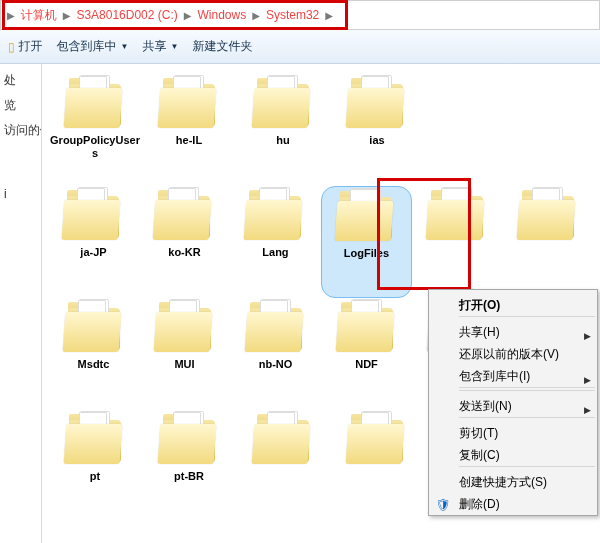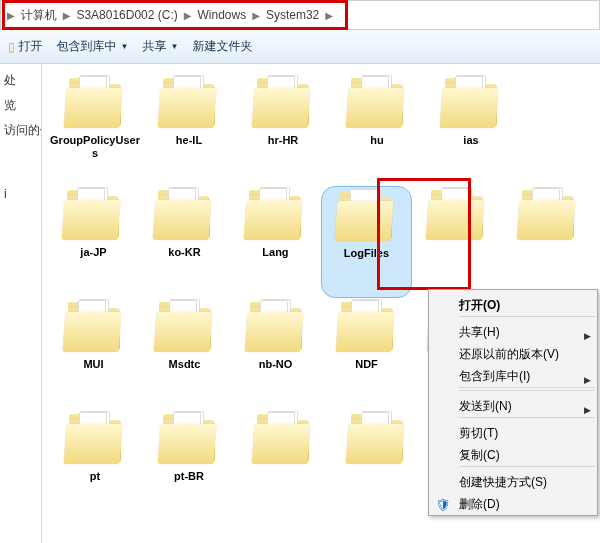--- a/index.html
+++ b/index.html
@@ -4,21 +4,21 @@
 <style>
   * { box-sizing: border-box; margin: 0; padding: 0; font-family: "Microsoft YaHei", "Segoe UI", Tahoma, sans-serif; }
   body { width: 600px; height: 543px; background: #f0f0f0; overflow: hidden; position: relative; }
 
   .address-bar-wrap { position: relative; }
   .address-bar {
     height: 30px; background: #fff; border: 1px solid #cfcfcf;
     display: flex; align-items: center; padding: 0 6px 0 2px; font-size: 12px;
   }
   .bc-sep { color: #7a7a7a; padding: 0 4px; font-size: 10px; }
-  .bc-item { color: #404040; padding: 0 2px; cursor: default; }
+  .bc-item { color: #ef4444; padding: 0 2px; cursor: default; }
   .hl-red { position: absolute; border: 3px solid #d40000; pointer-events: none; }
   .hl-red.addr { left: 2px; top: 0; width: 346px; height: 30px; }
 
   .toolbar {
     height: 34px; background: linear-gradient(#f7fbff,#e4eef9);
     border-bottom: 1px solid #c9d6e6; display: flex; align-items: center;
     padding: 0 8px; gap: 14px; font-size: 12px; color: #17324e;
   }
   .tb-btn { display: flex; align-items: center; gap: 4px; cursor: default; }
   .tb-caret { font-size: 8px; color: #17324e; }
@@ -142,29 +142,20 @@
             </div>
             <div class="label">he-IL</div>
           </div>
           <div class="item">
             <div class="fld">
               <div class="tab"></div>
               <div class="back"></div>
               <div class="paper"></div>
               <div class="front"></div>
             </div>
-            <div class="label">hr-HR</div>
-          </div>
-          <div class="item">
-            <div class="fld">
-              <div class="tab"></div>
-              <div class="back"></div>
-              <div class="paper"></div>
-              <div class="front"></div>
-            </div>
             <div class="label">hu</div>
           </div>
           <div class="item">
             <div class="fld">
               <div class="tab"></div>
               <div class="back"></div>
               <div class="paper"></div>
               <div class="front"></div>
             </div>
             <div class="label">ias</div>
@@ -227,30 +218,30 @@
           </div>
         </div>
         <div class="row">
           <div class="item">
             <div class="fld">
               <div class="tab"></div>
               <div class="back"></div>
               <div class="paper"></div>
               <div class="front"></div>
             </div>
+            <div class="label">Msdtc</div>
+          </div>
+          <div class="item">
+            <div class="fld">
+              <div class="tab"></div>
+              <div class="back"></div>
+              <div class="paper"></div>
+              <div class="front"></div>
+            </div>
             <div class="label">MUI</div>
-          </div>
-          <div class="item">
-            <div class="fld">
-              <div class="tab"></div>
-              <div class="back"></div>
-              <div class="paper"></div>
-              <div class="front"></div>
-            </div>
-            <div class="label">Msdtc</div>
           </div>
           <div class="item">
             <div class="fld">
               <div class="tab"></div>
               <div class="back"></div>
               <div class="paper"></div>
               <div class="front"></div>
             </div>
             <div class="label">nb-NO</div>
           </div>

